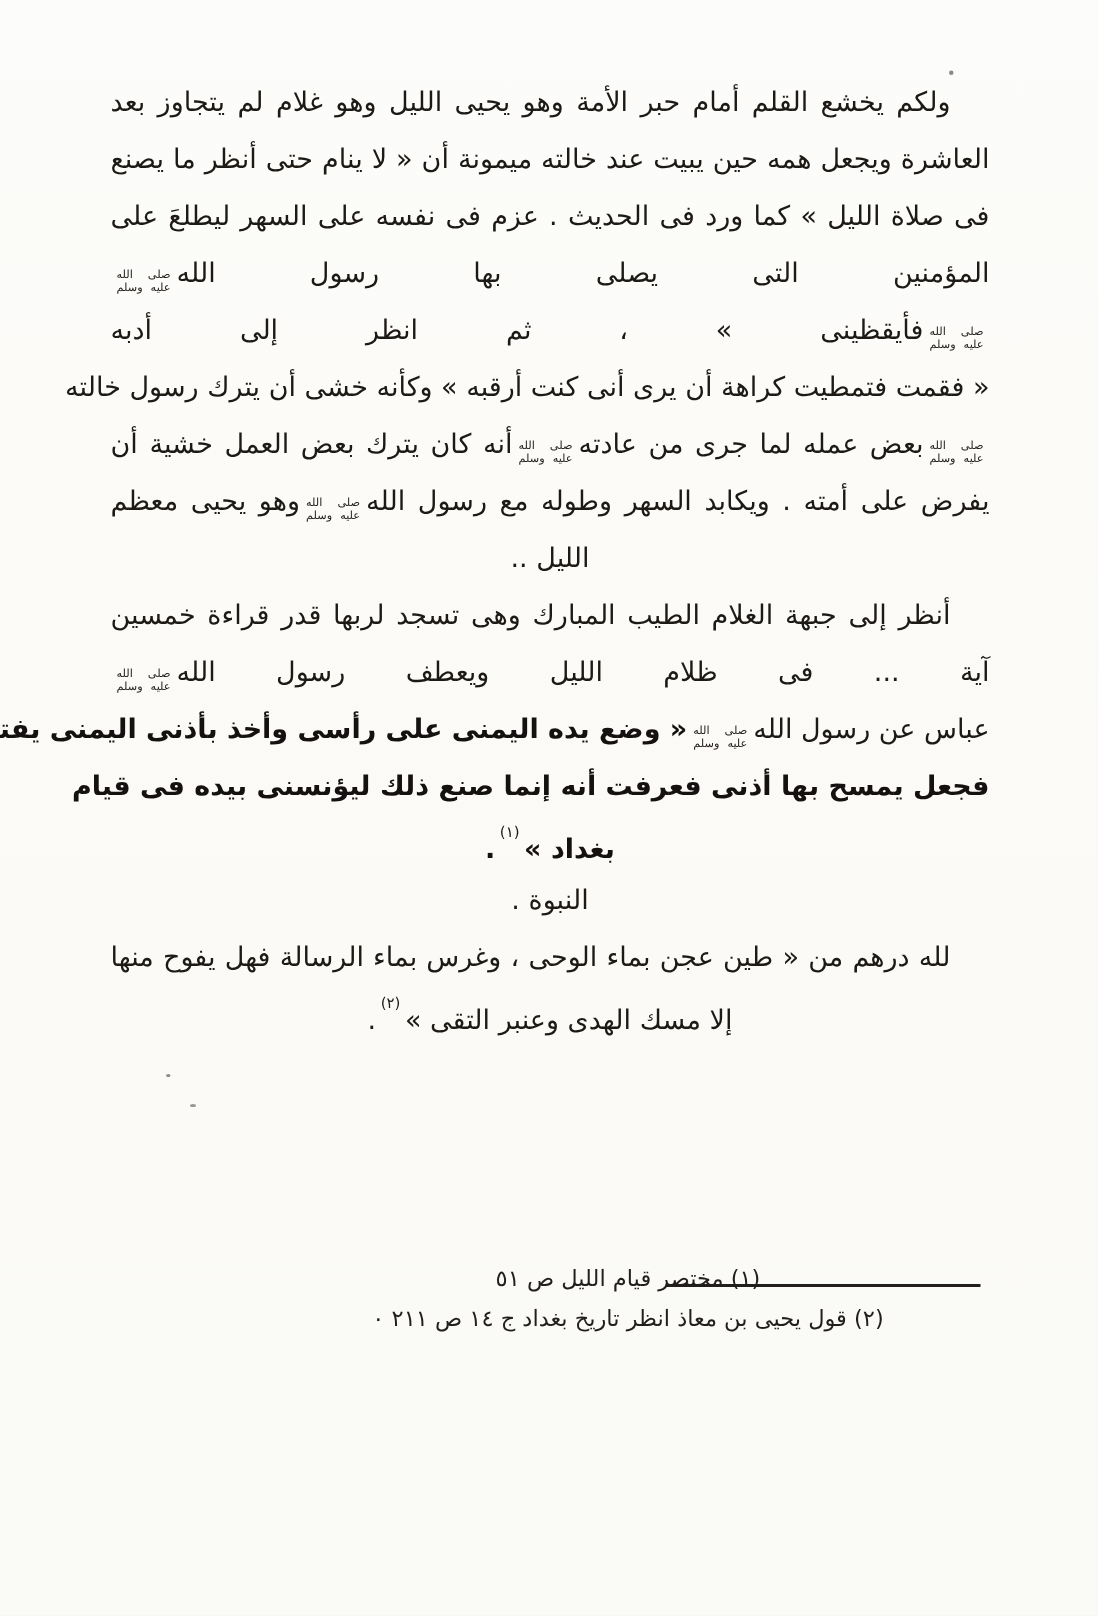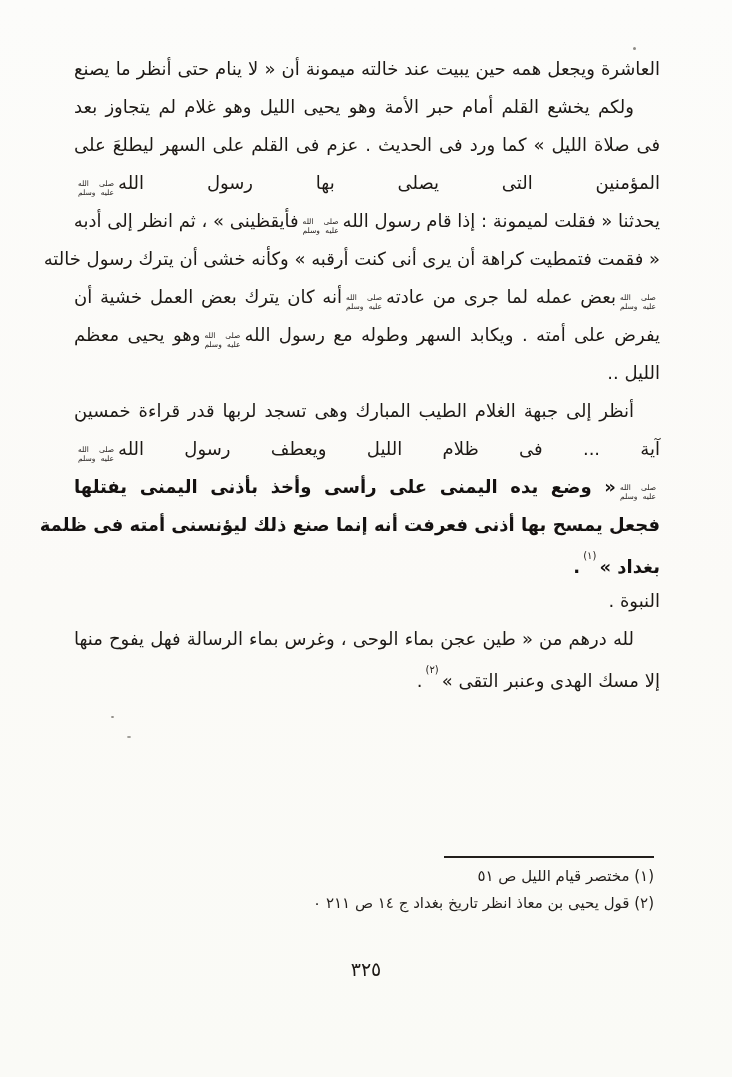--- a/index.html
+++ b/index.html
@@ -19,21 +19,21 @@
     position:absolute;top:50px;right:72px;width:586px;
     direction:rtl;
   }
   .line{
     height:38px;line-height:38px;
     font-size:18px;
     white-space:nowrap;
     color:#1d1915;
   }
   .j{text-align:justify;text-align-last:justify;}
-  .start{text-align:right;}
+  .start{text-align:center;}
   .ind{text-indent:26px;}
   .bold{font-weight:bold;color:#141110;}
   .pbuh{
     display:inline-block;
     width:36px;
     font-size:7.5px;
     line-height:1.15;
     text-align:center;
     vertical-align:-6px;
     margin:0 4px;
@@ -47,22 +47,22 @@
     position:relative;top:-7px;
     margin:0 3px;
     font-weight:normal;
     letter-spacing:0;
   }
   .fnrule{
     position:absolute;top:856px;right:78px;
     width:210px;height:2px;background:#221e1b;
   }
   .footnotes{
-    position:absolute;top:863px;right:78px;width:470px;
-    direction:rtl;text-align:right;
+    position:absolute;top:839px;right:78px;width:470px;
+    direction:rtl;text-align:center;
     font-size:15px;
   }
   .fn{height:27px;line-height:27px;white-space:nowrap;color:#221e1b;}
   .pagenum{
     position:absolute;top:958px;left:0;right:0;
     text-align:center;
     font-size:19px;letter-spacing:2px;
     color:#1d1915;
   }
   .speck{position:absolute;border-radius:50%;background:#8d8a85;}
@@ -70,49 +70,48 @@
   .sp2{left:111px;top:716px;width:3px;height:2px;}
   .sp3{left:127px;top:736px;width:4px;height:2px;background:#9a9792;}
 </style>
 </head>
 <body>
 
 <div class="sheet">
 
   <div class="textblock">
 
+    <div class="line j ind"><span>ولكم يخشع القلم أمام حبر الأمة وهو يحيى الليل وهو غلام لم يتجاوز بعد</span></div>
     <div class="line j"><span>العاشرة ويجعل همه حين يبيت عند خالته ميمونة أن « لا ينام حتى أنظر ما يصنع</span></div>
-    <div class="line j ind"><span>ولكم يخشع القلم أمام حبر الأمة وهو يحيى الليل وهو غلام لم يتجاوز بعد</span></div>
-    <div class="line j"><span>فى صلاة الليل » كما ورد فى الحديث . عزم فى القلم على السهر ليطلعَ على</span></div>
+    <div class="line j"><span>فى صلاة الليل » كما ورد فى الحديث . عزم فى نفسه على السهر ليطلعَ على</span></div>
     <div class="line j"><span>المؤمنين التى يصلى بها رسول الله</span><span class="pbuh"><span class="ph-t">صلى الله</span><span class="ph-b">عليه وسلم</span></span></div>
-    <div class="line j"><span>يحدثنا « فقلت لميمونة : إذا قام رسول الله</span><span class="pbuh"><span class="ph-t">صلى الله</span><span class="ph-b">عليه وسلم</span></span><span>فأيقظينى » ، ثم انظر إلى أدبه</span></div>
+    <div class="line j"><span class="pbuh"><span class="ph-t">صلى الله</span><span class="ph-b">عليه وسلم</span></span><span>فأيقظينى » ، ثم انظر إلى أدبه</span></div>
     <div class="line j"><span>« فقمت فتمطيت كراهة أن يرى أنى كنت أرقبه » وكأنه خشى أن يترك رسول خالته</span></div>
     <div class="line j"><span class="pbuh"><span class="ph-t">صلى الله</span><span class="ph-b">عليه وسلم</span></span><span>بعض عمله لما جرى من عادته</span><span class="pbuh"><span class="ph-t">صلى الله</span><span class="ph-b">عليه وسلم</span></span><span>أنه كان يترك بعض العمل خشية أن</span></div>
     <div class="line j"><span>يفرض على أمته . ويكابد السهر وطوله مع رسول الله</span><span class="pbuh"><span class="ph-t">صلى الله</span><span class="ph-b">عليه وسلم</span></span><span>وهو يحيى معظم</span></div>
     <div class="line start"><span>الليل ..</span></div>
 
     <div class="line j ind"><span>أنظر إلى جبهة الغلام الطيب المبارك وهى تسجد لربها قدر قراءة خمسين</span></div>
     <div class="line j"><span>آية ... فى ظلام الليل ويعطف رسول الله</span><span class="pbuh"><span class="ph-t">صلى الله</span><span class="ph-b">عليه وسلم</span></span></div>
-    <div class="line j"><span class="pbuh"><span class="ph-t">صلى الله</span><span class="ph-b">عليه وسلم</span></span><span class="bold">« وضع يده اليمنى على رأسى وأخذ بأذنى اليمنى يفتلها</span></div>
-    <div class="line j bold"><span>فجعل يمسح بها أذنى فعرفت أنه إنما صنع ذلك ليؤنسنى أمته فى ظلمة</span></div>
+    <div class="line j"><span>عباس عن رسول الله</span><span class="pbuh"><span class="ph-t">صلى الله</span><span class="ph-b">عليه وسلم</span></span><span class="bold">« وضع يده اليمنى على رأسى وأخذ بأذنى اليمنى يفتلها</span></div>
+    <div class="line j bold"><span>فجعل يمسح بها أذنى فعرفت أنه إنما صنع ذلك ليؤنسنى بيده فى قيام</span></div>
     <div class="line start"><span class="bold">بغداد »</span><sup class="fnref">(١)</sup><span class="bold">.</span></div>
 
     <div class="line start"><span>النبوة .</span></div>
 
     <div class="line j ind"><span>لله درهم من « طين عجن بماء الوحى ، وغرس بماء الرسالة فهل يفوح منها</span></div>
     <div class="line start"><span>إلا مسك الهدى وعنبر التقى »</span><sup class="fnref">(٢)</sup><span>.</span></div>
 
   </div>
 
   <div class="fnrule"></div>
 
   <div class="footnotes">
     <div class="fn"><span>(١) مختصر قيام الليل ص ٥١</span></div>
     <div class="fn"><span>(٢) قول يحيى بن معاذ انظر تاريخ بغداد ج ١٤ ص ٢١١ ٠</span></div>
   </div>
 
-  <div class="pagenum">٣٢٥</div>
 
   <div class="speck sp1"></div>
   <div class="speck sp2"></div>
   <div class="speck sp3"></div>
 
 </div>
 
 </body></html>

